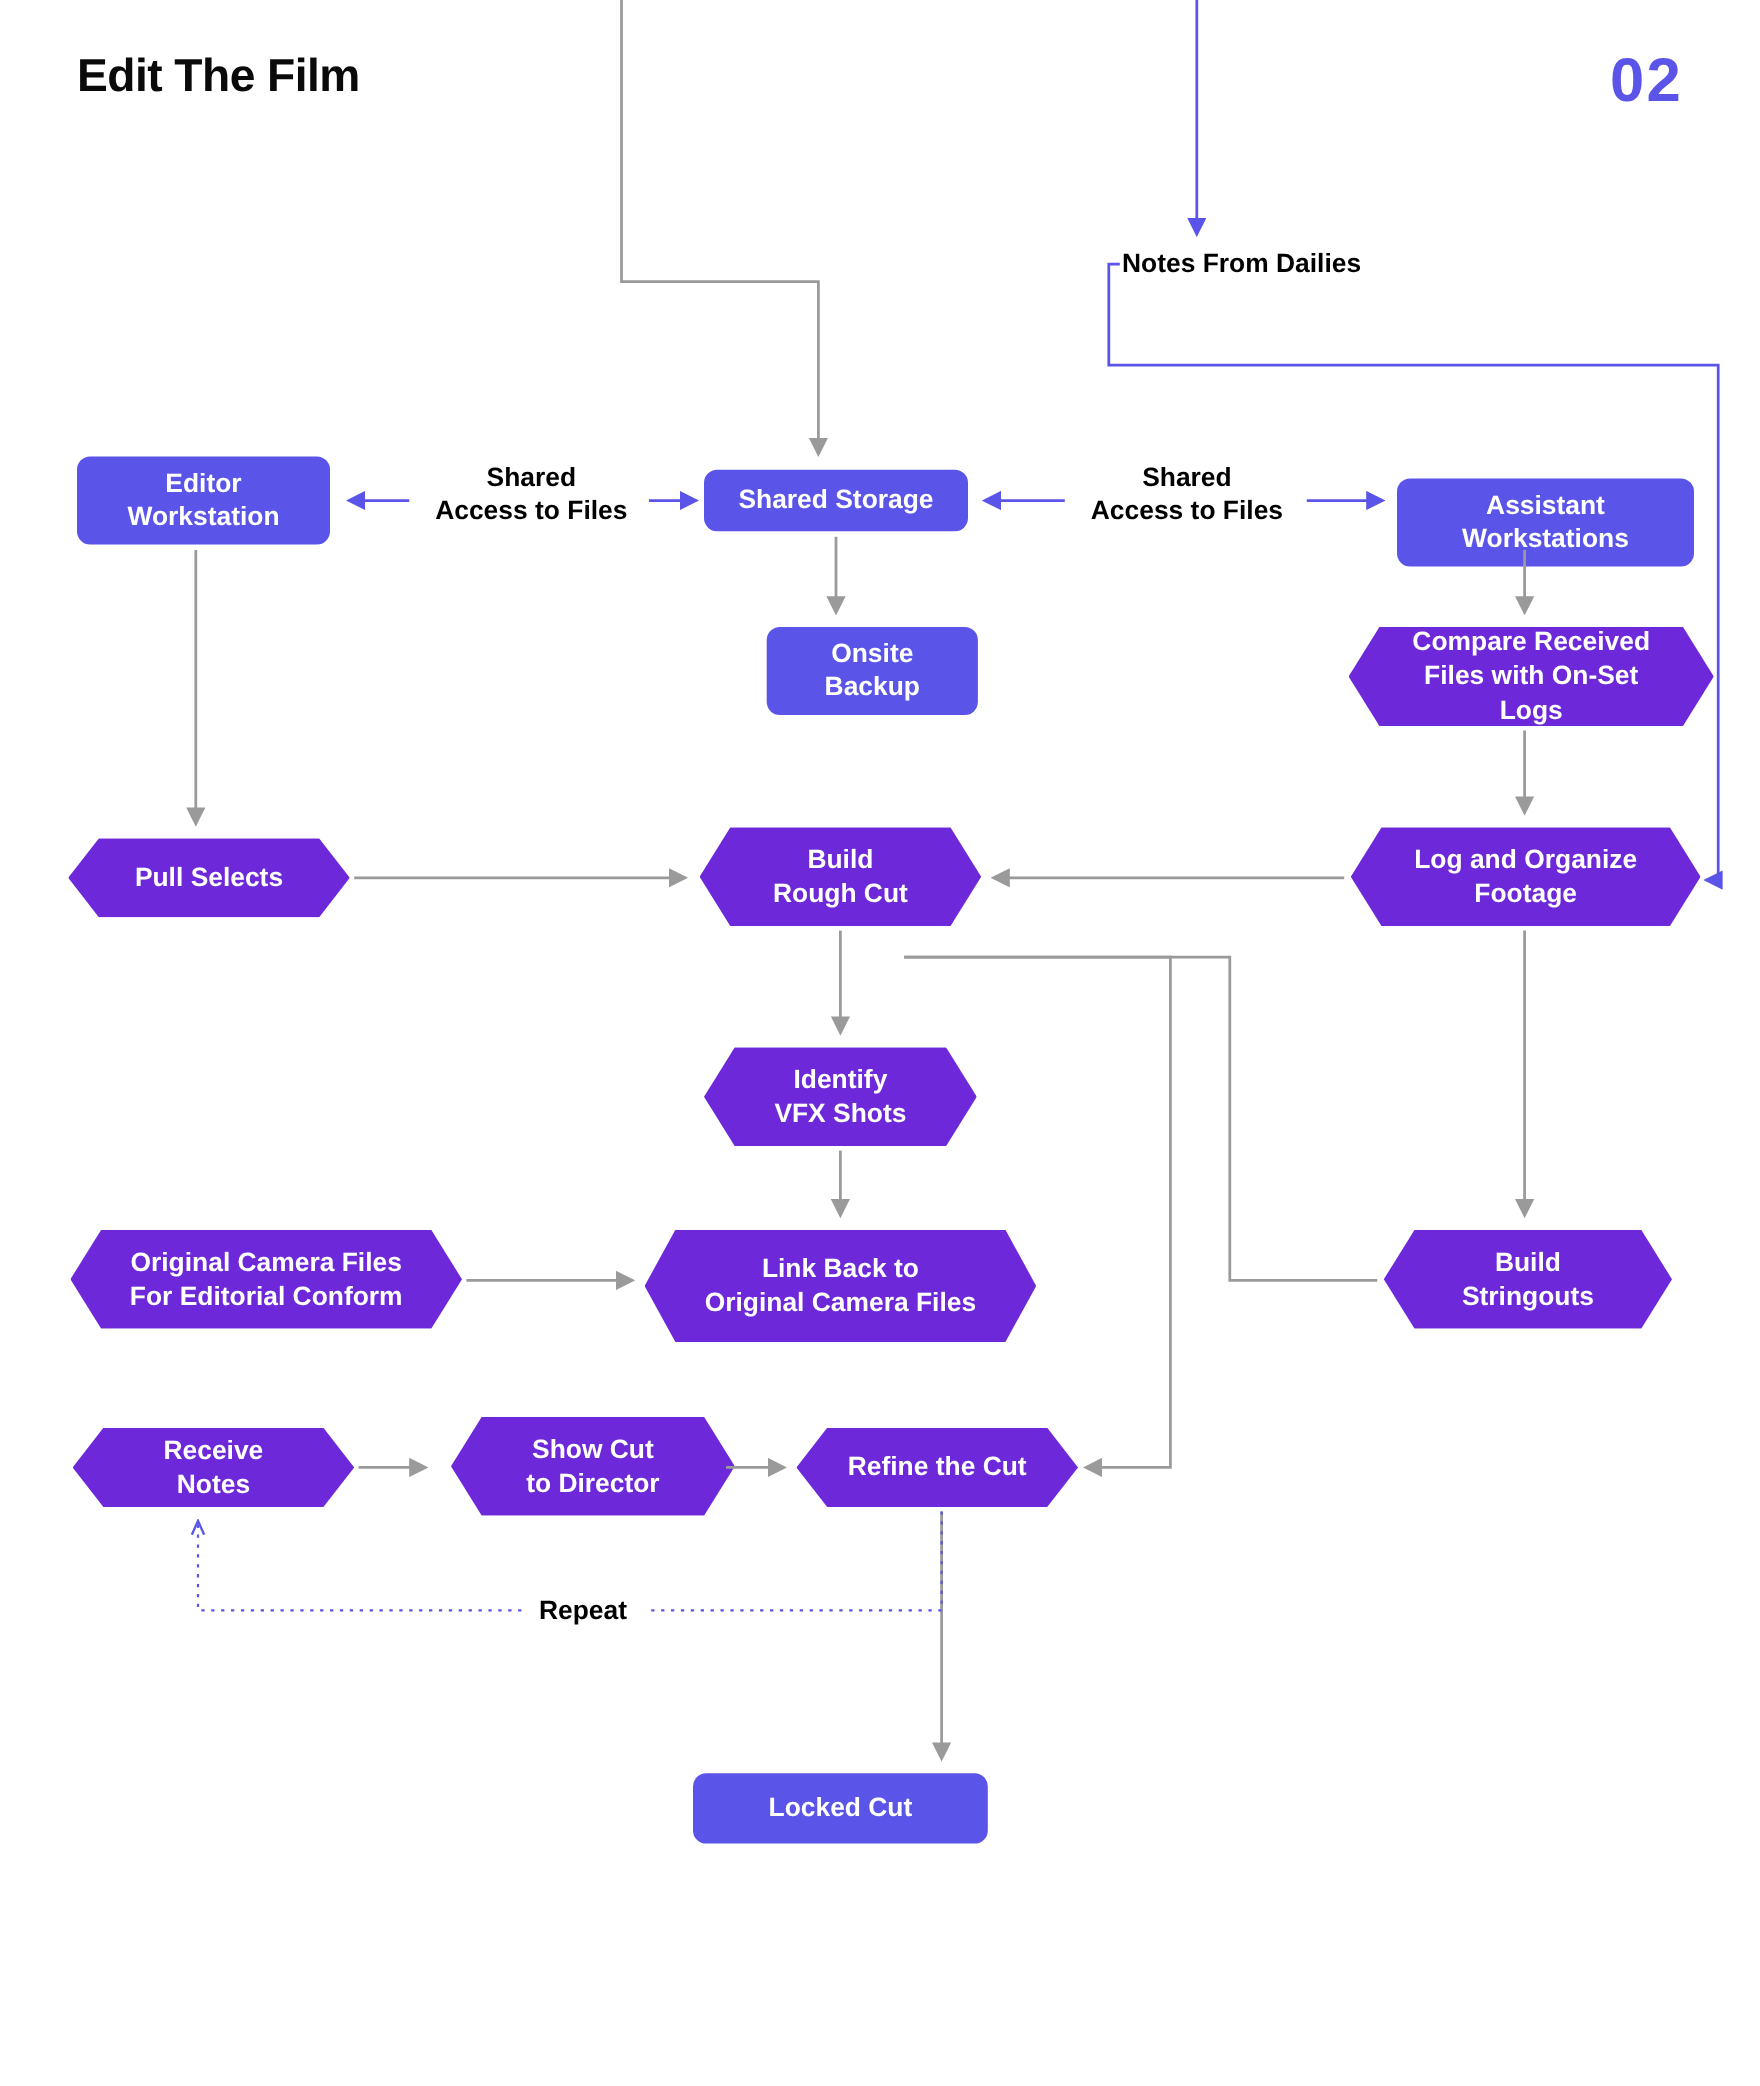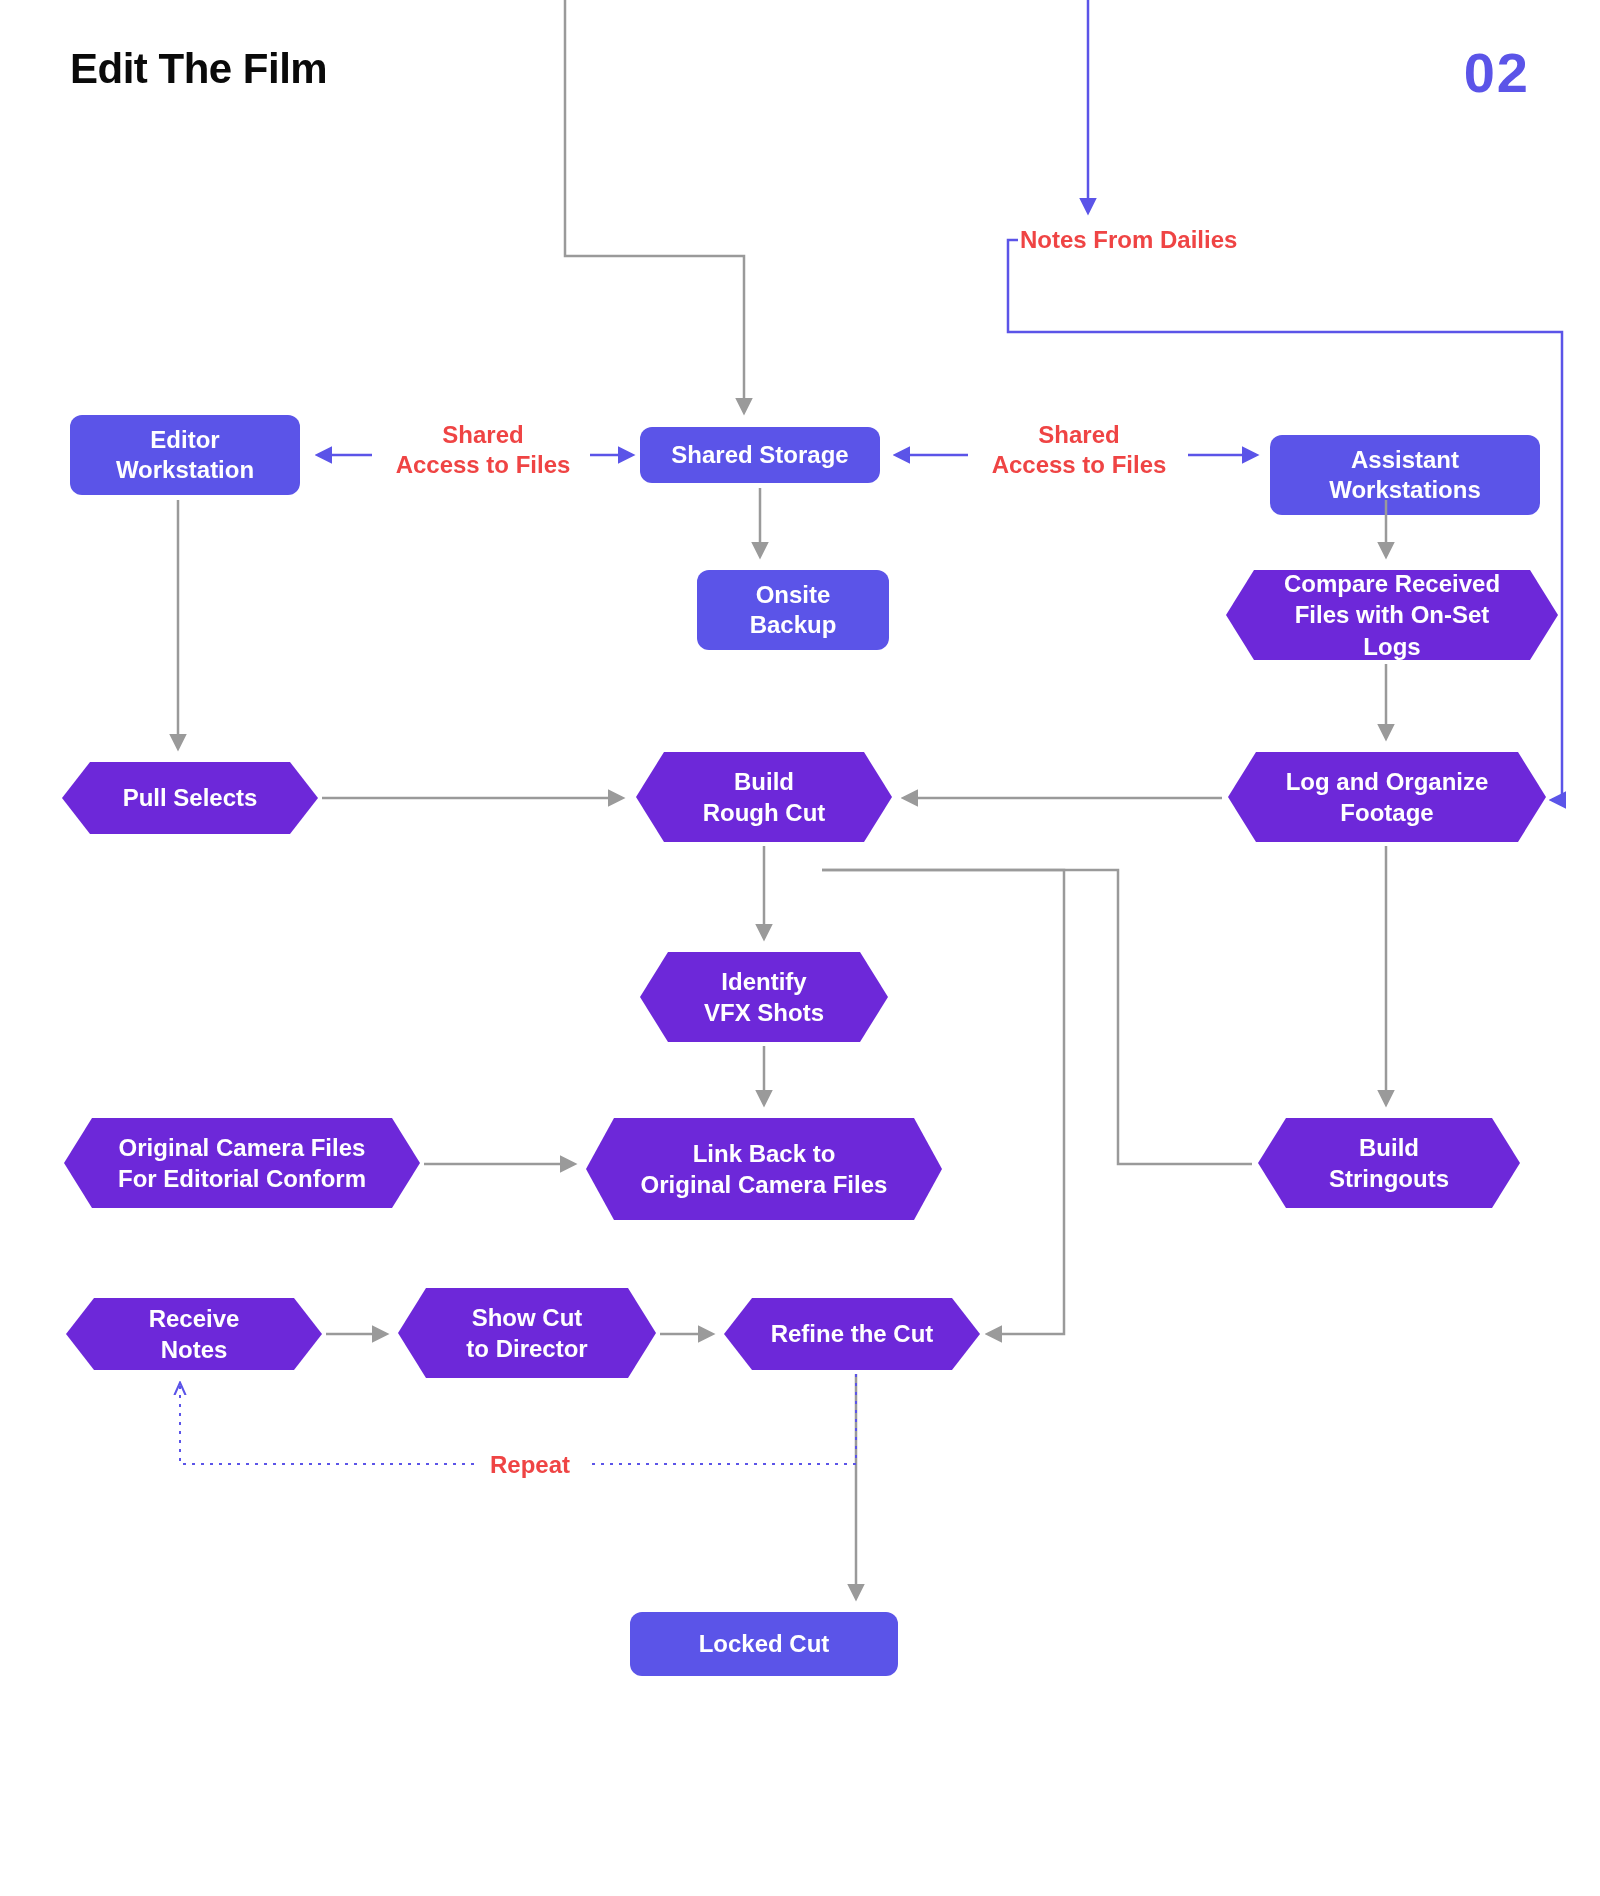--- a/index.html
+++ b/index.html
@@ -57,21 +57,21 @@
     text-align: center;
     display: flex;
     align-items: center;
     justify-content: center;
     line-height: 1.3;
     padding: 12px 46px;
     clip-path: polygon(28px 0, calc(100% - 28px) 0, 100% 50%, calc(100% - 28px) 100%, 28px 100%, 0 50%);
   }
   .label {
     position: absolute;
-    color: #ef4444;
+    color: #000000;
     font-size: 24px;
     font-weight: 600;
     text-align: center;
     line-height: 1.25;
   }
   svg.overlay {
     position: absolute;
     top: 0;
     left: 0;
     pointer-events: none;
@@ -108,21 +108,21 @@
 <div class="hex" style="left:640px; top:952px; width:248px; height:90px;">Identify<br>VFX Shots</div>
 
 <div class="hex" style="left:64px; top:1118px; width:356px; height:90px;">Original Camera Files<br>For Editorial Conform</div>
 
 <div class="hex" style="left:586px; top:1118px; width:356px; height:102px;">Link Back to<br>Original Camera Files</div>
 
 <div class="hex" style="left:1258px; top:1118px; width:262px; height:90px;">Build<br>Stringouts</div>
 
 <div class="hex" style="left:66px; top:1298px; width:256px; height:72px;">Receive Notes</div>
 
-<div class="hex" style="left:398px; top:1288px; width:258px; height:90px;">Show Cut<br>to Director</div>
+<div class="hex" style="left:410px; top:1288px; width:258px; height:90px;">Show Cut<br>to Director</div>
 
 <div class="hex" style="left:724px; top:1298px; width:256px; height:72px;">Refine the Cut</div>
 
 <div class="rect" style="left:630px; top:1612px; width:268px; height:64px;">Locked Cut</div>
 
 <div class="label" style="left:480px; top:1450px; width:100px;text-align:center;">Repeat</div>
 
 <svg class="overlay" width="1600" height="1896">
   <defs>
     <marker id="arrow-gray" viewBox="0 0 10 10" refX="8" refY="5" markerWidth="7" markerHeight="7" orient="auto-start-reverse">

